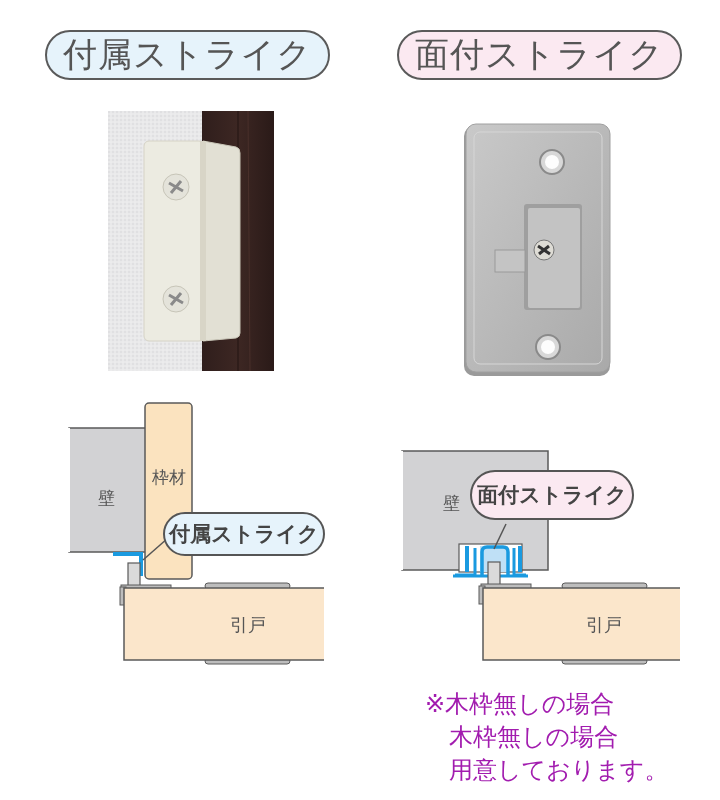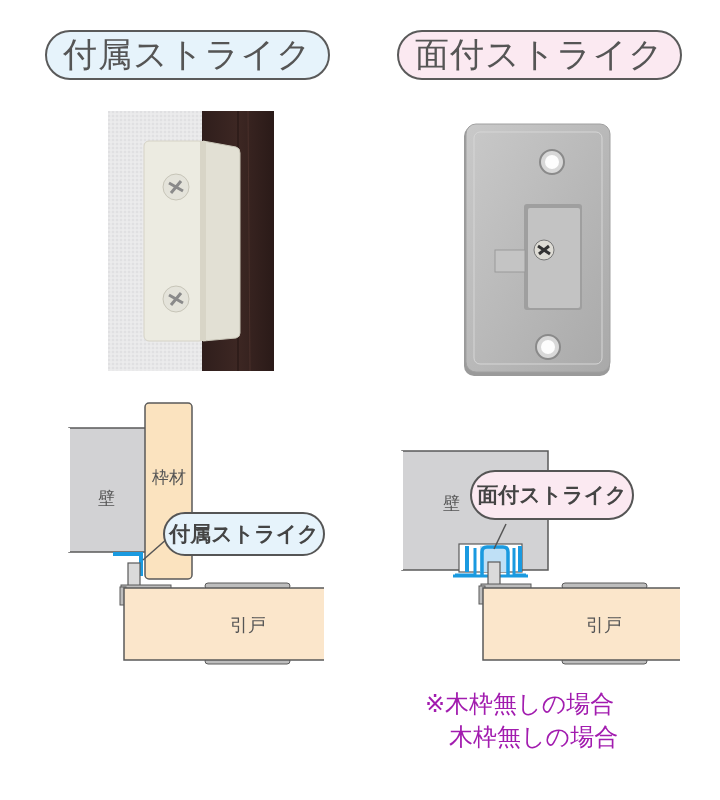--- a/index.html
+++ b/index.html
@@ -146,13 +146,14 @@
     <path d="M680 588 L483 588 L483 660 L680 660" fill="#fbe6cb" stroke="#5a5a5a" stroke-width="1.5"></path>
   </svg>
   <div class="lbl" style="left:443px;top:492px;">壁</div>
   <div class="callout" style="left:470px;top:470px;width:164px;height:50px;border-radius:25px;background:#fbe9f1;">面付ストライク</div>
   <div class="lbl" style="left:586px;top:613px;font-size:18px;">引戸</div>
 </div>
 
 <div id="note">
   <div>※木枠無しの場合</div>
   <div>　木枠無しの場合</div>
+  <div>　用意しております。</div>
 </div>
 
 </body></html>

